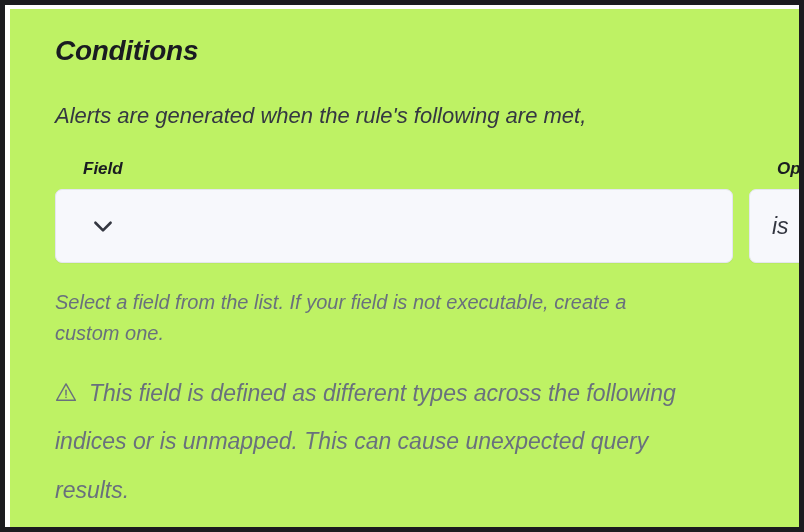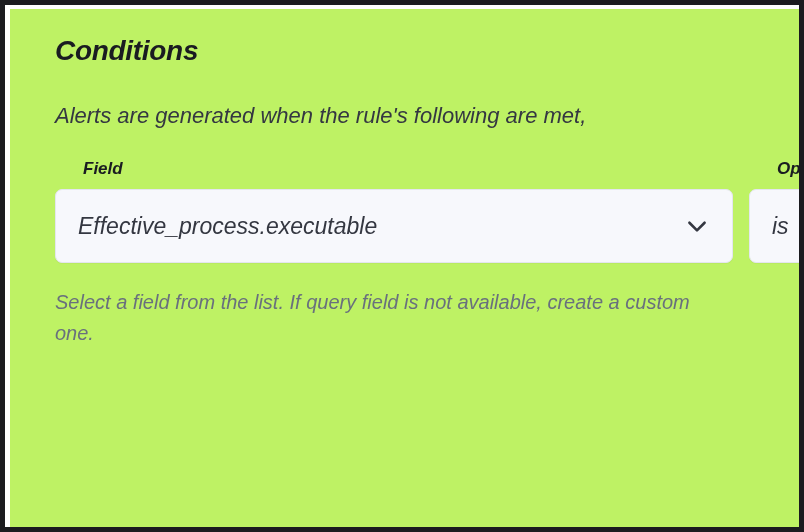--- a/index.html
+++ b/index.html
@@ -162,36 +162,44 @@
 
       <div class="section-title">Conditions</div>
 
       <div class="section-desc">Alerts are generated when the rule's following are met,</div>
 
       <div class="fields-row">
 
         <div class="field-group field-main">
           <div class="field-label">Field</div>
           <div class="select-control">
-            <span class="select-value">Effective_process.executable</span>
             <span class="chevron-down-icon">
               <svg viewBox="0 0 24 24" width="26" height="26" fill="none" stroke="#343741" stroke-width="2.4" stroke-linecap="round" stroke-linejoin="round">
                 <polyline points="5,9 12,16 19,9"></polyline>
               </svg>
             </span>
           </div>
         </div>
 
         <div class="field-group field-operator">
           <div class="field-label">Opera</div>
           <div class="select-control">
             <span class="select-value">is</span>
           </div>
         </div>
 
       </div>
 
-      <div class="help-text">Select a field from the list. If query field is not available, create a custom one.</div>
-
+      <div class="help-text">Select a field from the list. If your field is not executable, create a custom one.</div>
+
+      <div class="callout-warning">
+        <span class="warning-icon">
+          <svg viewBox="0 0 24 24" width="22" height="22" fill="none" stroke="#69707d" stroke-width="1.6" stroke-linecap="round" stroke-linejoin="round">
+            <path d="M12 3.2 L22.2 21 L1.8 21 Z"></path>
+            <line x1="12" y1="10" x2="12" y2="15.2"></line>
+            <circle cx="12" cy="17.8" r="0.9" fill="#69707d" stroke="none"></circle>
+          </svg>
+        </span><span>This field is defined as different types across the following indices or is unmapped. This can cause unexpected query results.</span>
+      </div>
 
     </div>
   </div>
 </div>
 
 </body></html>

